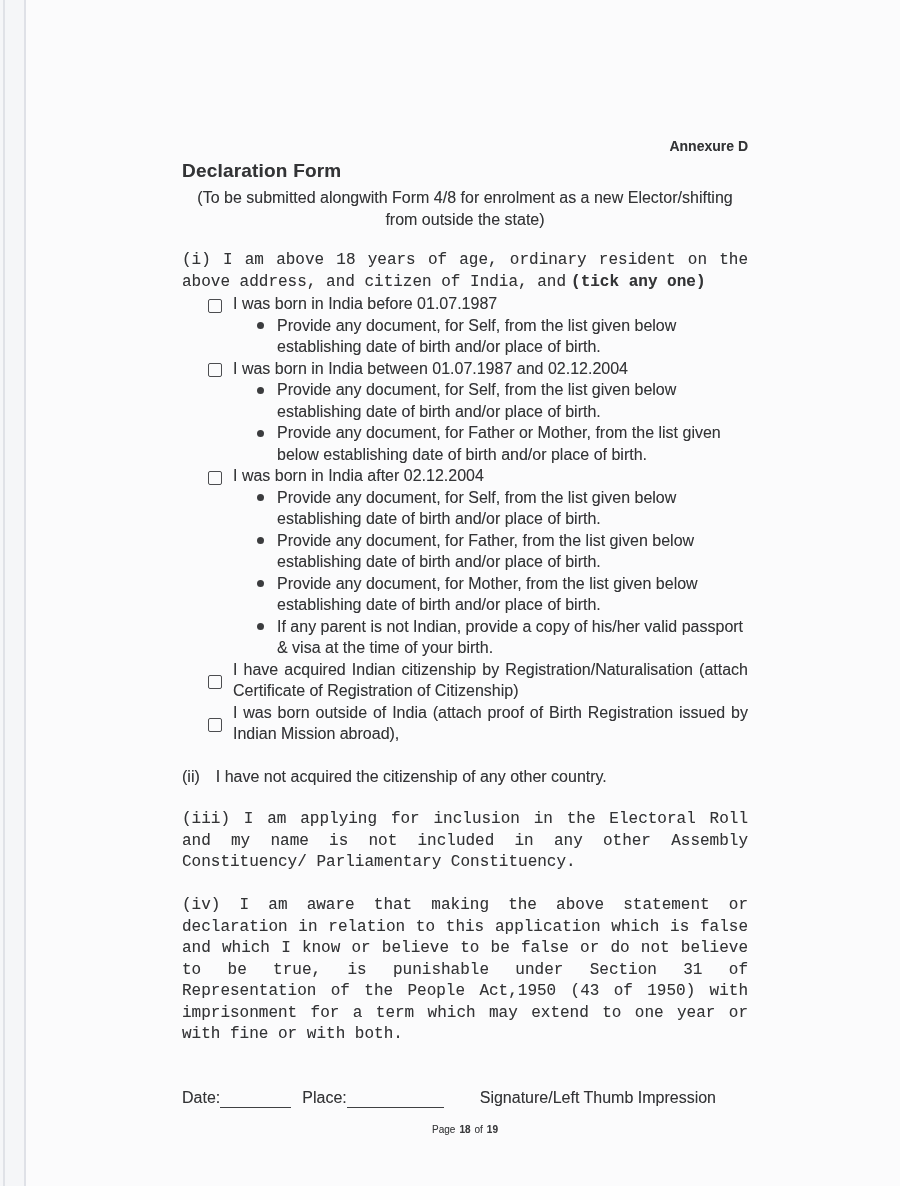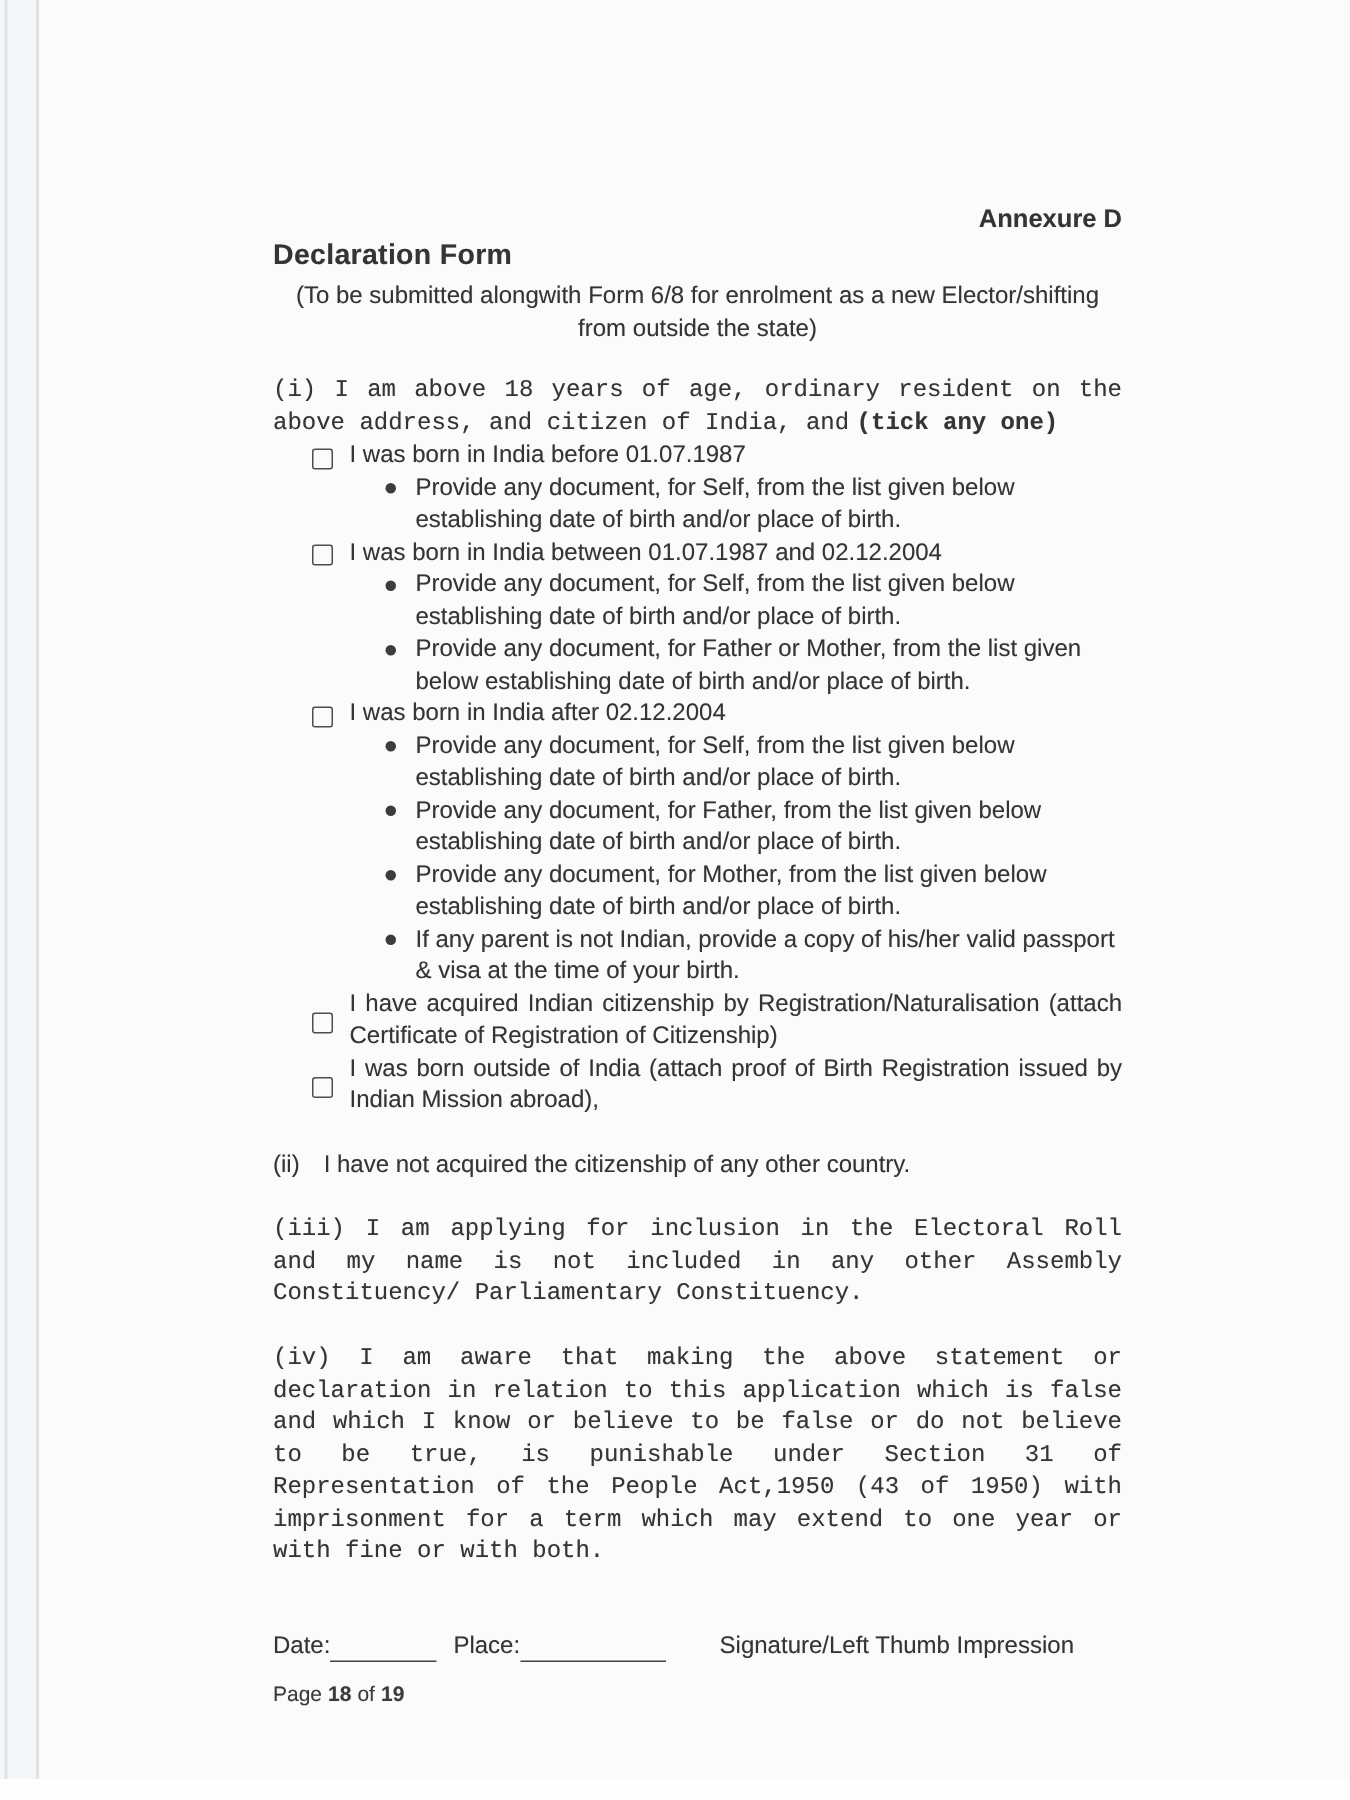--- a/index.html
+++ b/index.html
@@ -15,21 +15,21 @@
   .edge-line-outer{position:absolute;left:3px;top:0;bottom:0;width:2px;background:rgba(175,180,192,0.30);}
   .edge-line-inner{position:absolute;left:24px;top:0;bottom:14px;width:2px;background:rgba(178,184,196,0.38);}
   .left-strip{position:absolute;left:0;top:0;bottom:0;width:24px;background:rgba(228,231,236,0.25);}
   .bottom-strip{position:absolute;left:0;right:0;bottom:0;height:14px;background:#fefefe;}
 
   .content{
     position:absolute;left:182px;top:138px;width:566px;
     font-size:16px;line-height:21.5px;
     text-shadow:0 0 0.5px rgba(51,52,54,0.35);
   }
-  .annexure{text-align:right;font-weight:bold;font-size:17px;line-height:16px;}
+  .annexure{text-align:right;font-weight:bold;font-size:14px;line-height:16px;}
   .doc-title{font-weight:bold;font-size:19px;line-height:22px;margin-top:6px;letter-spacing:0.2px;}
   .subtitle{text-align:center;margin-top:5px;}
   .declare{margin-top:20px;}
   .clause{text-align:justify;font-family:Liberation Mono, monospace;}
   .clause-i{margin-top:20px;}
   .tick-note{font-weight:bold;margin-left:5px;}
 
   .opt-row{display:flex;padding-left:26px;align-items:center;}
   .checkbox{
     flex:none;width:14px;height:14px;margin:3.5px 11px 0 0;
@@ -47,39 +47,39 @@
   .clause-iii{margin-top:21.5px;}
   .clause-iv{margin-top:21.5px;}
 
   .sig-row{margin-top:41px;display:flex;align-items:flex-end;white-space:nowrap;}
   .fill-line{display:inline-block;border-bottom:1.6px solid #3f4042;height:18px;}
   .date-line{width:71px;}
   .place-line{width:97px;margin-right:0;}
   .place-label{margin-left:11px;}
   .sig-label{margin-left:36px;}
 
-  .page-row{margin-top:11px;text-align:left;font-size:14px;color:#3a3b3d;}
+  .page-row{margin-top:11px;text-align:center;font-size:10px;color:#3a3b3d;}
   .page-row b{font-weight:bold;}
   .pgap{display:inline-block;width:4px;}
 </style>
 </head>
 <body>
 
 <div class="scan">
   <div class="left-strip"></div>
   <div class="edge-line-outer"></div>
   <div class="edge-line-inner"></div>
   <div class="bottom-strip"></div>
 
   <div class="content">
 
     <div class="annexure">Annexure D</div>
     <div class="doc-title">Declaration Form</div>
     <div class="subtitle">
-      <span>(To be submitted alongwith Form 6/8 for enrolment as a new Elector/shifting</span><br>
+      <span>(To be submitted alongwith Form 4/8 for enrolment as a new Elector/shifting</span><br>
       <span>from outside the state)</span>
     </div>
 
 
     <div class="clause clause-i">
       <span>(i) I am above 18 years of age, ordinary resident on the above address, and citizen of India, and</span><span class="tick-note">(tick any one)</span>
     </div>
 
     <div>
 

